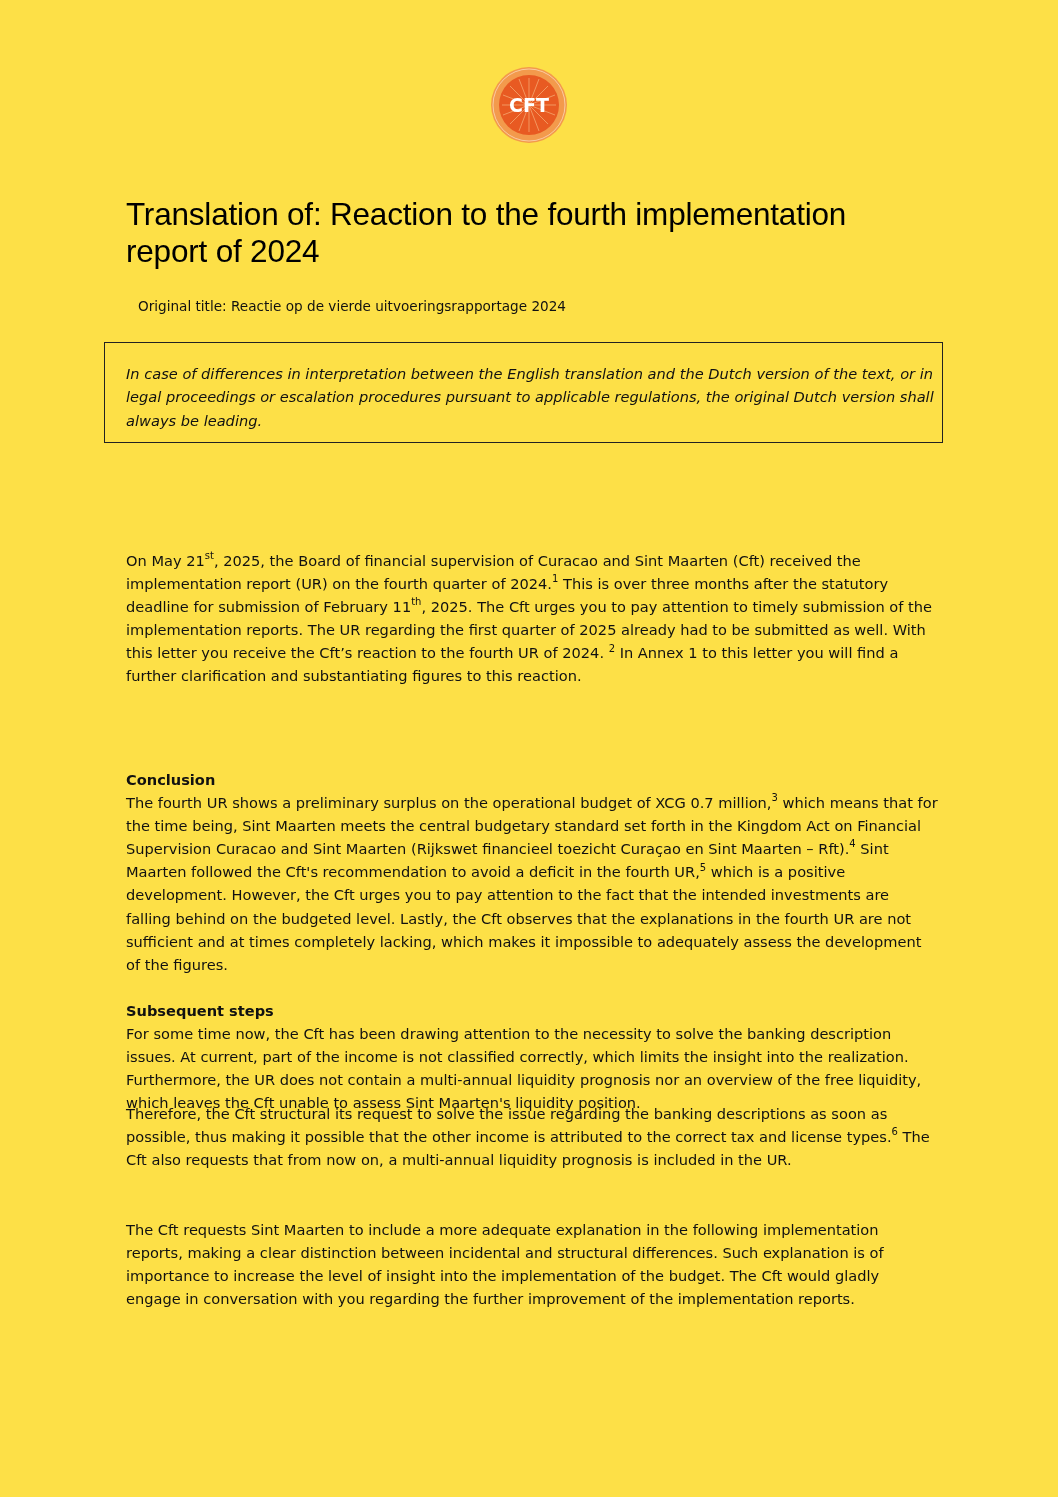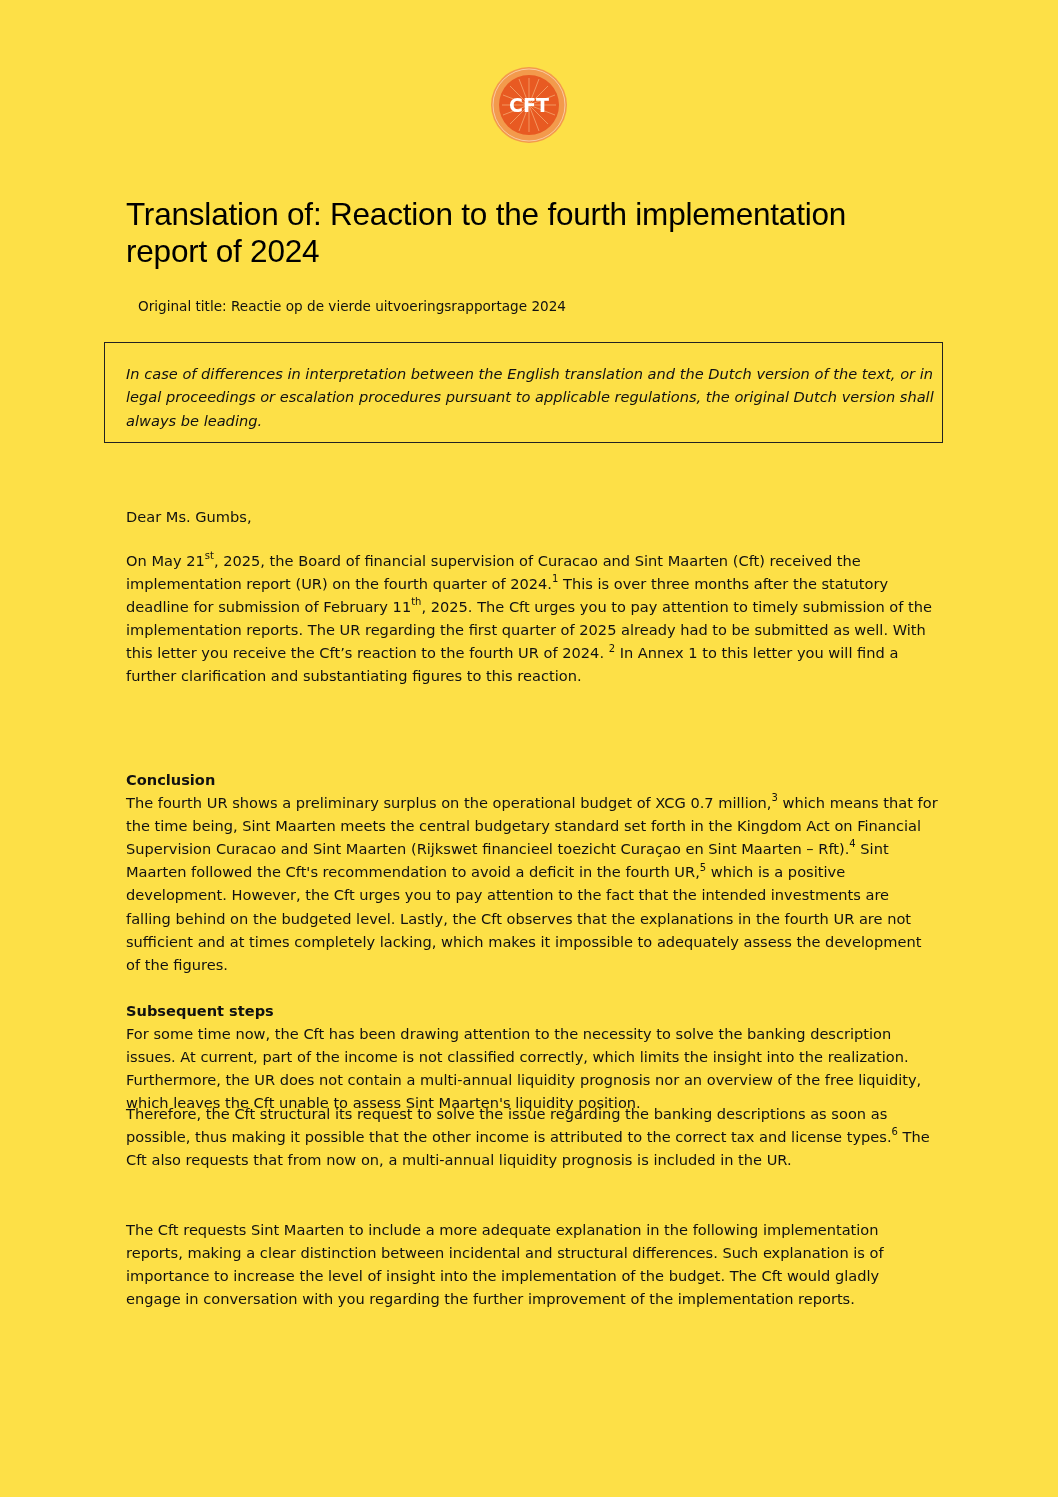--- a/index.html
+++ b/index.html
@@ -117,21 +117,20 @@
   </svg>
 
   <h1 class="title">Translation of: Reaction to the fourth implementation report of 2024</h1>
 
   <div class="original-title">Original title: Reactie op de vierde uitvoeringsrapportage 2024</div>
 
   <div class="disclaimer-box">
     <p class="disclaimer-text">In case of differences in interpretation between the English translation and the Dutch version of the text, or in legal proceedings or escalation procedures pursuant to applicable regulations, the original Dutch version shall always be leading.</p>
   </div>
 
-  <p class="body-text" style="top:505px;">Dear Ms. Gumbs,</p>
 
   <p class="body-text" style="top:549px;"><span>On May 21</span><sup>st</sup><span>, 2025, the Board of financial supervision of Curacao and Sint Maarten (Cft) received the implementation report (UR) on the fourth quarter of 2024.</span><sup>1</sup><span> This is over three months after the statutory deadline for submission of February 11</span><sup>th</sup><span>, 2025. The Cft urges you to pay attention to timely submission of the implementation reports. The UR regarding the first quarter of 2025 already had to be submitted as well. With this letter you receive the Cft’s reaction to the fourth UR of 2024. </span><sup>2</sup><span> In Annex 1 to this letter you will find a further clarification and substantiating figures to this reaction.</span></p>
 
   <p class="body-text" style="top:733px;"><span class="heading">Conclusion</span><span>The fourth UR shows a preliminary surplus on the operational budget of XCG 0.7 million,</span><sup>3</sup><span> which means that for the time being, Sint Maarten meets the central budgetary standard set forth in the Kingdom Act on Financial Supervision Curacao and Sint Maarten (</span><span class="it">Rijkswet financieel toezicht Curaçao en Sint Maarten</span><span> – Rft).</span><sup>4</sup><span> Sint Maarten followed the Cft's recommendation to avoid a deficit in the fourth UR,</span><sup>5</sup><span> which is a positive development. However, the Cft urges you to pay attention to the fact that the intended investments are falling behind on the budgeted level. Lastly, the Cft observes that the explanations in the fourth UR are not sufficient and at times completely lacking, which makes it impossible to adequately assess the development of the figures.</span></p>
 
   <p class="body-text" style="top:964px;"><span class="heading">Subsequent steps</span><span>For some time now, the Cft has been drawing attention to the necessity to solve the banking description issues. At current, part of the income is not classified correctly, which limits the insight into the realization. Furthermore, the UR does not contain a multi-annual liquidity prognosis nor an overview of the free liquidity, which leaves the Cft unable to assess Sint Maarten's liquidity position.</span></p>
 
   <p class="body-text" style="top:1102px;"><span>Therefore, the Cft structural its request to solve the issue regarding the banking descriptions as soon as possible, thus making it possible that the other income is attributed to the correct tax and license types.</span><sup>6</sup><span> The Cft also requests that from now on, a multi-annual liquidity prognosis is included in the UR.</span></p>
 
   <p class="body-text" style="top:1218px;">The Cft requests Sint Maarten to include a more adequate explanation in the following implementation reports, making a clear distinction between incidental and structural differences. Such explanation is of importance to increase the level of insight into the implementation of the budget. The Cft would gladly engage in conversation with you regarding the further improvement of the implementation reports.</p>

